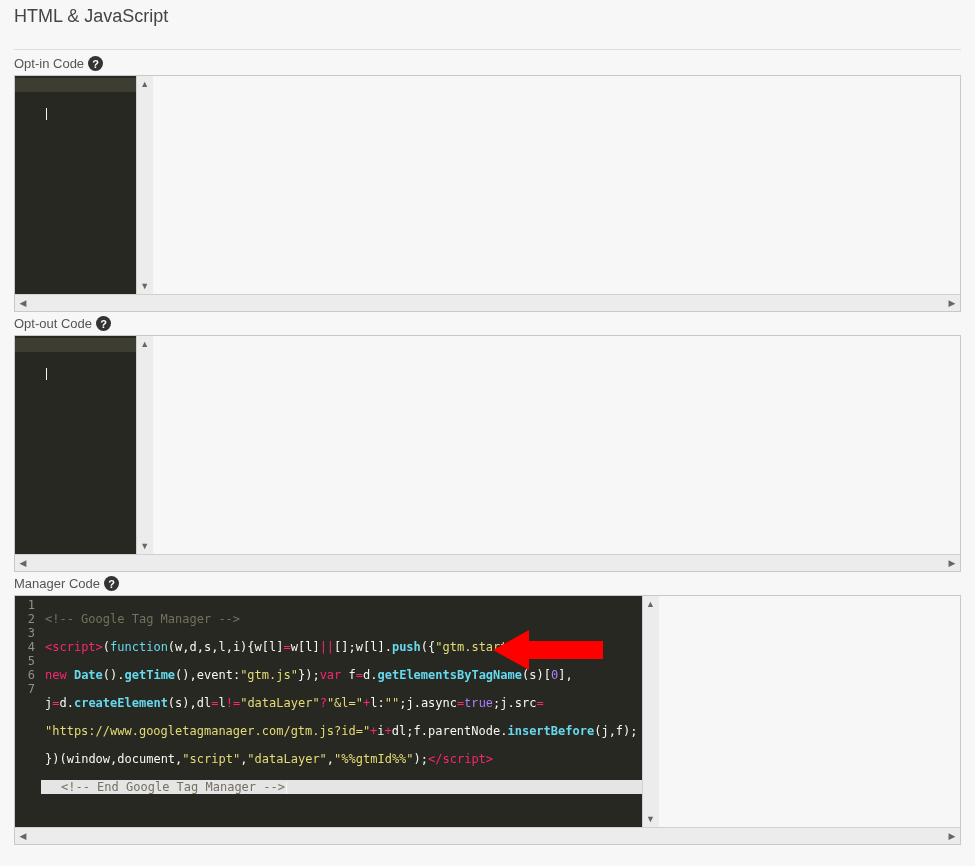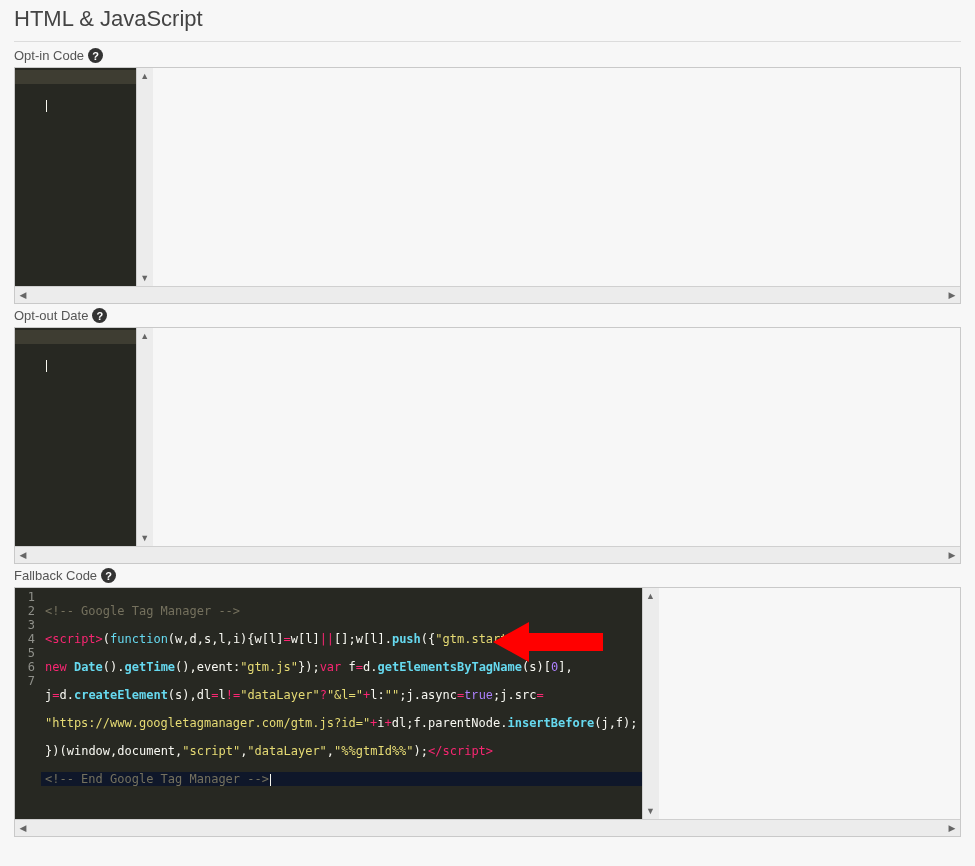--- a/index.html
+++ b/index.html
@@ -29,25 +29,25 @@
     margin:0;
     background:var(--page-bg);
     font-family:Arial, Helvetica, sans-serif;
     color:#333;
     width:975px;
   }
   .page{
     padding:6px 14px 14px 14px;
   }
   h1.page-title{
-    font-size:22px;
+    font-size:18px;
     font-weight:400;
     color:var(--heading-color);
     margin:0 0 6px 0;
-    padding-bottom:9px;
+    padding-bottom:22px;
     border-bottom:1px solid var(--panel-border);
   }
   .field{
     margin-top:4px;
   }
   .field-label{
     font-size:13px;
     color:var(--label-color);
     display:flex;
     align-items:center;
@@ -182,21 +182,21 @@
       </div>
       <div class="hscroll">
         <div class="arrow left">◀</div>
         <div class="arrow right">▶</div>
       </div>
     </div>
   </div>
 
   <div class="field">
     <div class="field-label">
-      <span>Opt-out Date</span>
+      <span>Opt-out Code</span>
       <span class="help-icon">?</span>
     </div>
     <div class="editor-wrap">
       <div class="editor-row">
         <div class="editor small">
           <div class="active-line-bg"></div>
           <div class="gutter">
             <div class="line">1</div>
           </div>
           <div class="codearea">
@@ -210,21 +210,21 @@
       </div>
       <div class="hscroll">
         <div class="arrow left">◀</div>
         <div class="arrow right">▶</div>
       </div>
     </div>
   </div>
 
   <div class="field">
     <div class="field-label">
-      <span>Fallback Code</span>
+      <span>Manager Code</span>
       <span class="help-icon">?</span>
     </div>
     <div class="editor-wrap" style="position:relative;">
       <div class="editor-row">
         <div class="editor fallback">
           <div class="gutter">
             <div class="line">1</div>
             <div class="line">2</div>
             <div class="line">3</div>
             <div class="line">4</div>
@@ -232,21 +232,21 @@
             <div class="line">6</div>
             <div class="line">7</div>
           </div>
           <div class="codearea">
 <div class="line"><span class="cm">&lt;!-- Google Tag Manager --&gt;</span></div>
 <div class="line"><span class="tg">&lt;</span><span class="tg">script</span><span class="tg">&gt;</span><span class="pn">(</span><span class="kw">function</span><span class="pn">(w,d,s,l,i)</span><span class="pn">{</span><span class="pn">w[l]</span><span class="op">=</span><span class="pn">w[l]</span><span class="op">||</span><span class="pn">[]</span><span class="pn">;</span><span class="pn">w[l]</span><span class="pn">.</span><span class="fn">push</span><span class="pn">(</span><span class="pn">{</span><span class="st">"gtm.start"</span><span class="pn">:</span></div>
 <div class="line"><span class="op">new</span><span> </span><span class="fn">Date</span><span class="pn">()</span><span class="pn">.</span><span class="fn">getTime</span><span class="pn">()</span><span class="pn">,</span><span class="pn">event</span><span class="pn">:</span><span class="st">"gtm.js"</span><span class="pn">}</span><span class="pn">)</span><span class="pn">;</span><span class="op">var</span><span> </span><span class="pn">f</span><span class="op">=</span><span class="pn">d</span><span class="pn">.</span><span class="fn">getElementsByTagName</span><span class="pn">(</span><span class="pn">s</span><span class="pn">)</span><span class="pn">[</span><span class="nu">0</span><span class="pn">]</span><span class="pn">,</span></div>
 <div class="line"><span class="pn">j</span><span class="op">=</span><span class="pn">d</span><span class="pn">.</span><span class="fn">createElement</span><span class="pn">(</span><span class="pn">s</span><span class="pn">)</span><span class="pn">,</span><span class="pn">dl</span><span class="op">=</span><span class="pn">l</span><span class="op">!=</span><span class="st">"dataLayer"</span><span class="op">?</span><span class="st">"&amp;l="</span><span class="op">+</span><span class="pn">l</span><span class="pn">:</span><span class="st">""</span><span class="pn">;</span><span class="pn">j</span><span class="pn">.</span><span class="pn">async</span><span class="op">=</span><span class="bo">true</span><span class="pn">;</span><span class="pn">j</span><span class="pn">.</span><span class="pn">src</span><span class="op">=</span></div>
 <div class="line"><span class="st">"https://www.googletagmanager.com/gtm.js?id="</span><span class="op">+</span><span class="pn">i</span><span class="op">+</span><span class="pn">dl</span><span class="pn">;</span><span class="pn">f</span><span class="pn">.</span><span class="pn">parentNode</span><span class="pn">.</span><span class="fn">insertBefore</span><span class="pn">(</span><span class="pn">j</span><span class="pn">,</span><span class="pn">f</span><span class="pn">)</span><span class="pn">;</span></div>
 <div class="line"><span class="pn">}</span><span class="pn">)</span><span class="pn">(</span><span class="pn">window</span><span class="pn">,</span><span class="pn">document</span><span class="pn">,</span><span class="st">"script"</span><span class="pn">,</span><span class="st">"dataLayer"</span><span class="pn">,</span><span class="st">"%%gtmId%%"</span><span class="pn">)</span><span class="pn">;</span><span class="tg">&lt;/</span><span class="tg">script</span><span class="tg">&gt;</span></div>
-<div class="line" style="background:#0f172a;margin-left:-4px;padding-left:4px;margin-right:-4px;"><span class="cm">&lt;!-- End Google Tag Manager --&gt;</span><span class="cursor"></span></div>
+<div class="line" style="background:#e5e5e5;margin-left:-4px;padding-left:20px;margin-right:-4px;"><span class="cm">&lt;!-- End Google Tag Manager --&gt;</span><span class="cursor"></span></div>
           </div>
         </div>
         <div class="vscroll">
           <div class="arrow up">▲</div>
           <div class="arrow down">▼</div>
         </div>
       </div>
       <div class="hscroll">
         <div class="arrow left">◀</div>
         <div class="arrow right">▶</div>

